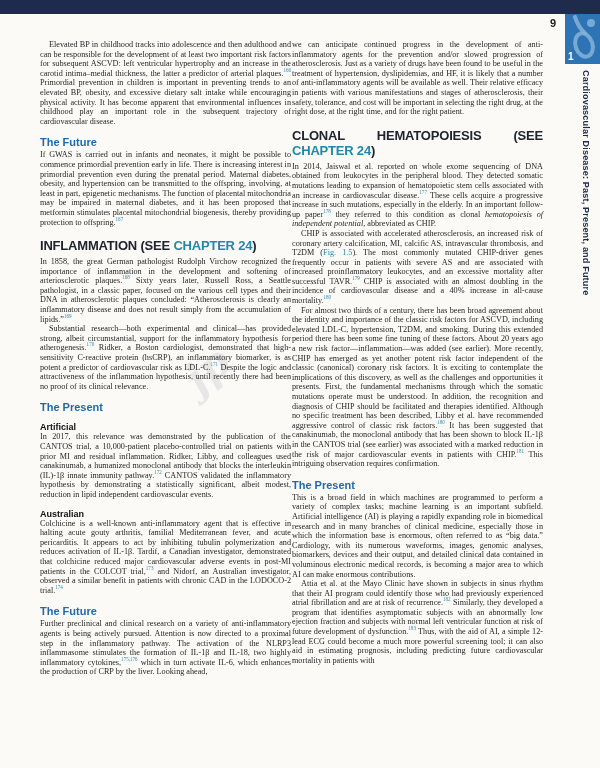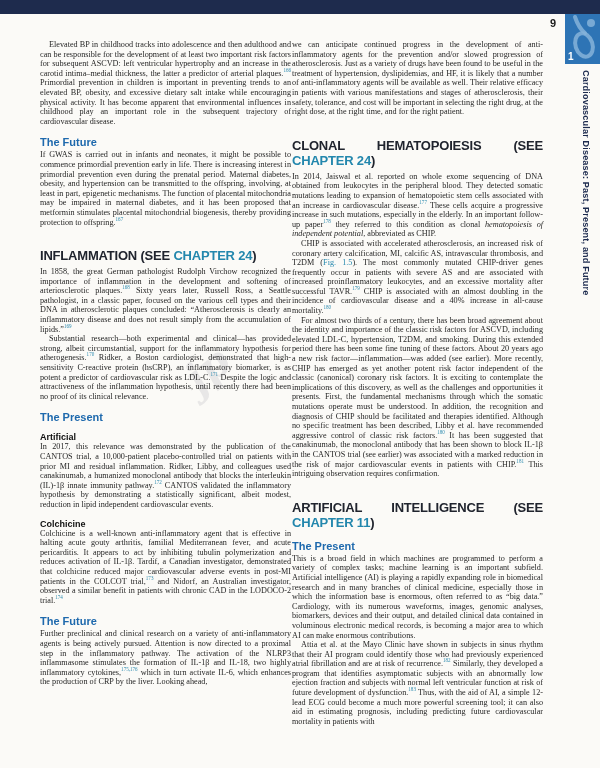--- a/index.html
+++ b/index.html
@@ -10,21 +10,21 @@
   .tab{position:absolute;top:14px;right:0;width:35px;height:50px;background:#2e74b5;}
   .tab .num{position:absolute;left:3px;bottom:2px;color:#ffffff;font:bold 10px "Liberation Sans",sans-serif;}
   .vtitle{position:absolute;top:70px;right:9px;writing-mode:vertical-rl;white-space:nowrap;
           font:bold 9px "Liberation Sans",sans-serif;color:#1c2a4e;letter-spacing:.2px;}
   .col{position:absolute;top:40px;width:251px;font-size:8.2px;line-height:1.17;color:#262626;
        text-align:justify;}
   .col-left{left:40px;}
   .col-right{left:292px;}
   .col p{margin:0;}
   .col p.ind{text-indent:9px;}
-  h2.section{font:bold 13px "Liberation Sans",sans-serif;color:#20242e;letter-spacing:-.2px;margin:21px 0 4px;}
+  h2.section{font:bold 13px "Liberation Sans",sans-serif;color:#20242e;letter-spacing:-.2px;margin:11px 0 4px;}
   h3.sub{font:bold 11px "Liberation Sans",sans-serif;color:#1e69ad;margin:10px 0 2px;}
   h4.runin{font:bold 9px "Liberation Sans",sans-serif;color:#101010;margin:9px 0 0;}
   sup.sup{color:#2e8cb0;font-size:.62em;line-height:0;vertical-align:super;}
   .link{color:#2387ad;}
   .ital{font-style:italic;}
   .watermark{position:absolute;left:185px;top:345px;transform:rotate(-40deg);
              font:bold italic 42px "DejaVu Serif",serif;color:rgba(110,110,120,.13);
              pointer-events:none;}
 </style>
 </head>
@@ -54,31 +54,30 @@
   <div class="col col-left">
     <p class="ind">Elevated BP in childhood tracks into adolescence and then adulthood and can be responsible for the development of at least two important risk factors for subsequent ASCVD: left ventricular hypertrophy and an increase in the carotid intima–medial thickness, the latter a predictor of arterial plaques.<sup class="sup">166</sup> Primordial prevention in children is important in preventing trends to an elevated BP, obesity, and excessive dietary salt intake while encouraging physical activity. It has become apparent that environmental influences in childhood play an important role in the subsequent trajectory of cardiovascular disease.</p>
     <h3 class="sub">The Future</h3>
     <p>If GWAS is carried out in infants and neonates, it might be possible to commence primordial prevention early in life. There is increasing interest in primordial prevention even during the prenatal period. Maternal diabetes, obesity, and hypertension can be transmitted to the offspring, involving, at least in part, epigenetic mechanisms. The function of placental mitochondria may be impaired in maternal diabetes, and it has been proposed that metformin stimulates placental mitochondrial biogenesis, thereby providing protection to offspring.<sup class="sup">167</sup></p>
     <h2 class="section">INFLAMMATION (SEE <span class="link">CHAPTER 24</span>)</h2>
     <p>In 1858, the great German pathologist Rudolph Virchow recognized the importance of inflammation in the development and softening of arteriosclerotic plaques.<sup class="sup">168</sup> Sixty years later, Russell Ross, a Seattle pathologist, in a classic paper, focused on the various cell types and their DNA in atherosclerotic plaques concluded: “Atherosclerosis is clearly an inflammatory disease and does not result simply from the accumulation of lipids.”<sup class="sup">169</sup></p>
     <p class="ind">Substantial research—both experimental and clinical—has provided strong, albeit circumstantial, support for the inflammatory hypothesis for atherogenesis.<sup class="sup">170</sup> Ridker, a Boston cardiologist, demonstrated that high-sensitivity C-reactive protein (hsCRP), an inflammatory biomarker, is as potent a predictor of cardiovascular risk as LDL-C.<sup class="sup">171</sup> Despite the logic and attractiveness of the inflammation hypothesis, until recently there had been no proof of its clinical relevance.</p>
     <h3 class="sub">The Present</h3>
     <h4 class="runin">Artificial</h4>
     <p>In 2017, this relevance was demonstrated by the publication of the CANTOS trial, a 10,000-patient placebo-controlled trial on patients with prior MI and residual inflammation. Ridker, Libby, and colleagues used canakinumab, a humanized monoclonal antibody that blocks the interleukin (IL)-1β innate immunity pathway.<sup class="sup">172</sup> CANTOS validated the inflammatory hypothesis by demonstrating a statistically significant, albeit modest, reduction in lipid independent cardiovascular events.</p>
-    <h4 class="runin">Colchicine</h4>
+    <h4 class="runin">Australian</h4>
     <p>Colchicine is a well-known anti-inflammatory agent that is effective in halting acute gouty arthritis, familial Mediterranean fever, and acute pericarditis. It appears to act by inhibiting tubulin polymerization and reduces activation of IL-1β. Tardif, a Canadian investigator, demonstrated that colchicine reduced major cardiovascular adverse events in post-MI patients in the COLCOT trial,<sup class="sup">173</sup> and Nidorf, an Australian investigator, observed a similar benefit in patients with chronic CAD in the LODOCO-2 trial.<sup class="sup">174</sup></p>
     <h3 class="sub">The Future</h3>
     <p>Further preclinical and clinical research on a variety of anti-inflammatory agents is being actively pursued. Attention is now directed to a proximal step in the inflammatory pathway. The activation of the NLRP3 inflammasome stimulates the formation of IL-1β and IL-18, two highly inflammatory cytokines,<sup class="sup">175,176</sup> which in turn activate IL-6, which enhances the production of CRP by the liver. Looking ahead,</p>
   </div>
 
   <div class="col col-right">
     <p>we can anticipate continued progress in the development of anti-inflammatory agents for the prevention and/or slowed progression of atherosclerosis. Just as a variety of drugs have been found to be useful in the treatment of hypertension, dyslipidemias, and HF, it is likely that a number of anti-inflammatory agents will be available as well. Their relative efficacy in patients with various manifestations and stages of atherosclerosis, their safety, tolerance, and cost will be important in selecting the right drug, at the right dose, at the right time, and for the right patient.</p>
     <h2 class="section">CLONAL HEMATOPOIESIS (SEE <span class="link">CHAPTER 24</span>)</h2>
     <p>In 2014, Jaiswal et al. reported on whole exome sequencing of DNA obtained from leukocytes in the peripheral blood. They detected somatic mutations leading to expansion of hematopoietic stem cells associated with an increase in cardiovascular disease.<sup class="sup">177</sup> These cells acquire a progressive increase in such mutations, especially in the elderly. In an important follow-up paper<sup class="sup">178</sup> they referred to this condition as clonal <span class="ital">hematopoiesis of independent potential</span>, abbreviated as CHIP.</p>
     <p class="ind">CHIP is associated with accelerated atherosclerosis, an increased risk of coronary artery calcification, MI, calcific AS, intravascular thrombosis, and T2DM (<span class="link">Fig. 1.5</span>). The most commonly mutated CHIP-driver genes frequently occur in patients with severe AS and are associated with increased proinflammatory leukocytes, and an excessive mortality after successful TAVR.<sup class="sup">179</sup> CHIP is associated with an almost doubling in the incidence of cardiovascular disease and a 40% increase in all-cause mortality.<sup class="sup">180</sup></p>
     <p class="ind">For almost two thirds of a century, there has been broad agreement about the identity and importance of the classic risk factors for ASCVD, including elevated LDL-C, hypertension, T2DM, and smoking. During this extended period there has been some fine tuning of these factors. About 20 years ago a new risk factor—inflammation—was added (see earlier). More recently, CHIP has emerged as yet another potent risk factor independent of the classic (canonical) coronary risk factors. It is exciting to contemplate the implications of this discovery, as well as the challenges and opportunities it presents. First, the fundamental mechanisms through which the somatic mutations operate must be understood. In addition, the recognition and diagnosis of CHIP should be facilitated and therapies identified. Although no specific treatment has been described, Libby et al. have recommended aggressive control of classic risk factors.<sup class="sup">180</sup> It has been suggested that canakinumab, the monoclonal antibody that has been shown to block IL-1β in the CANTOS trial (see earlier) was associated with a marked reduction in the risk of major cardiovascular events in patients with CHIP.<sup class="sup">181</sup> This intriguing observation requires confirmation.</p>
-    <h2 class="section">ARTIFICIAL INTELLIGENCE (SEE <span class="link">CHAPTER 11</span>)</h2>
     <h3 class="sub">The Present</h3>
     <p>This is a broad field in which machines are programmed to perform a variety of complex tasks; machine learning is an important subfield. Artificial intelligence (AI) is playing a rapidly expanding role in biomedical research and in many branches of clinical medicine, especially those in which the information base is enormous, often referred to as “big data.” Cardiology, with its numerous waveforms, images, genomic analyses, biomarkers, devices and their output, and detailed clinical data contained in voluminous electronic medical records, is becoming a major area to which AI can make enormous contributions.</p>
     <p class="ind">Attia et al. at the Mayo Clinic have shown in subjects in sinus rhythm that their AI program could identify those who had previously experienced atrial fibrillation and are at risk of recurrence.<sup class="sup">182</sup> Similarly, they developed a program that identifies asymptomatic subjects with an abnormally low ejection fraction and subjects with normal left ventricular function at risk of future development of dysfunction.<sup class="sup">183</sup> Thus, with the aid of AI, a simple 12-lead ECG could become a much more powerful screening tool; it can also aid in estimating prognosis, including predicting future cardiovascular mortality in patients with</p>
   </div>
 
 </div>
 
 </body></html>

